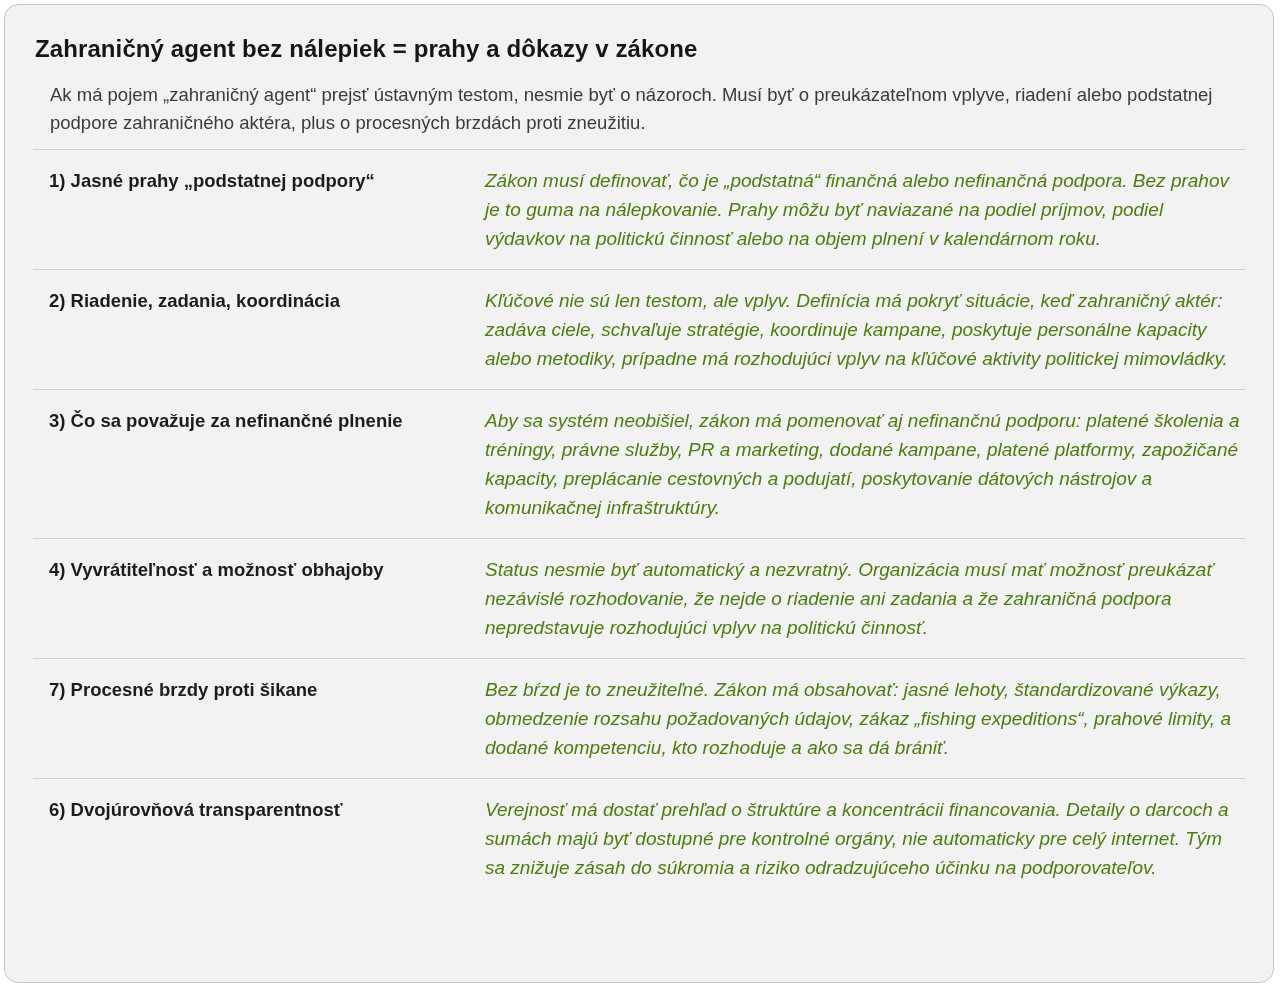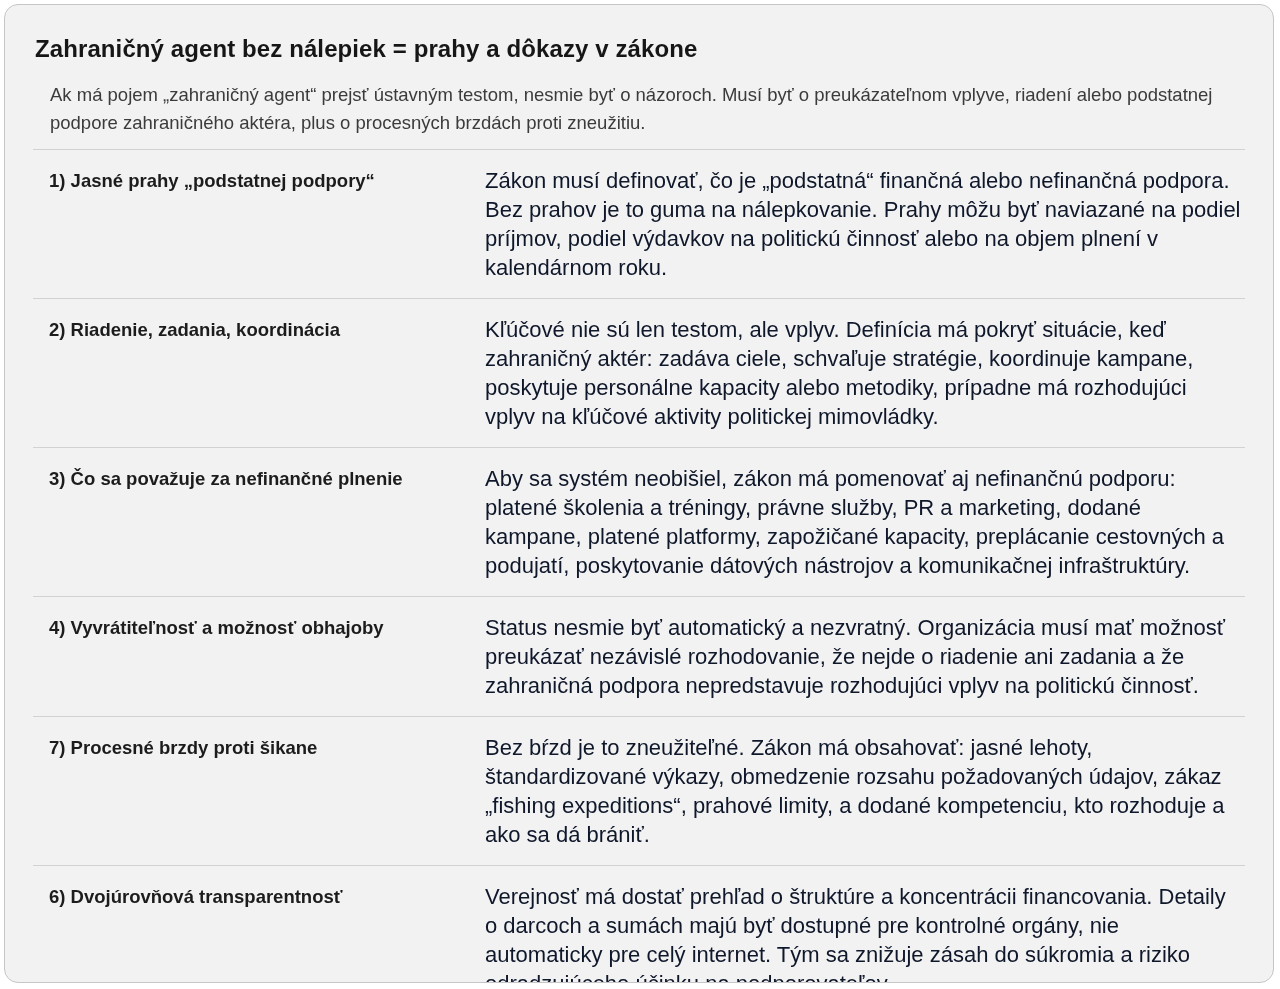--- a/index.html
+++ b/index.html
@@ -53,23 +53,24 @@
   }
   .row-label {
     font-size: 18.5px;
     line-height: 29px;
     font-weight: 700;
     color: #1c1c1c;
     padding-right: 44px;
     box-sizing: border-box;
   }
   .row-text {
-    font-size: 22px;
+    font-size: 19px;
     line-height: 29px;
-    color: #0f172a;
+    color: #4d7c0f;
+    font-style: italic;
   }
 </style>
 </head>
 <body>
 
 <div class="card">
   <div class="header">
     <h1 class="title">Zahraničný agent bez nálepiek = prahy a dôkazy v zákone</h1>
     <p class="intro">Ak má pojem „zahraničný agent“ prejsť ústavným testom, nesmie byť o názoroch. Musí byť o preukázateľnom vplyve, riadení alebo podstatnej podpore zahraničného aktéra, plus o procesných brzdách proti zneužitiu.</p>
   </div>

